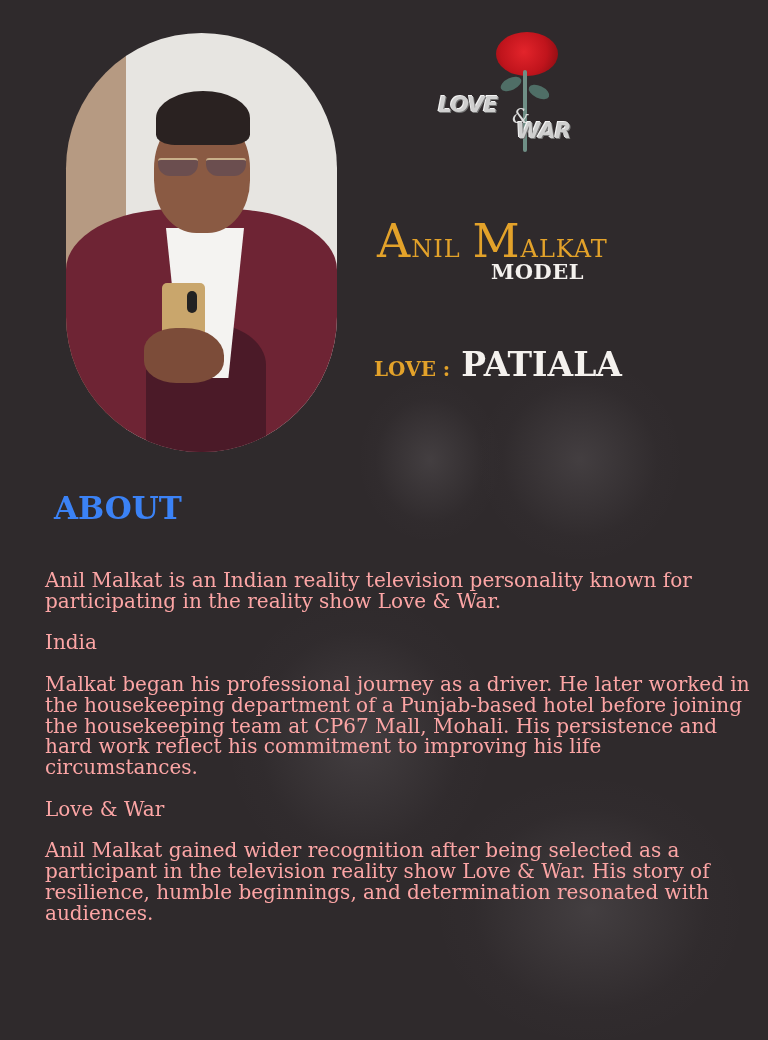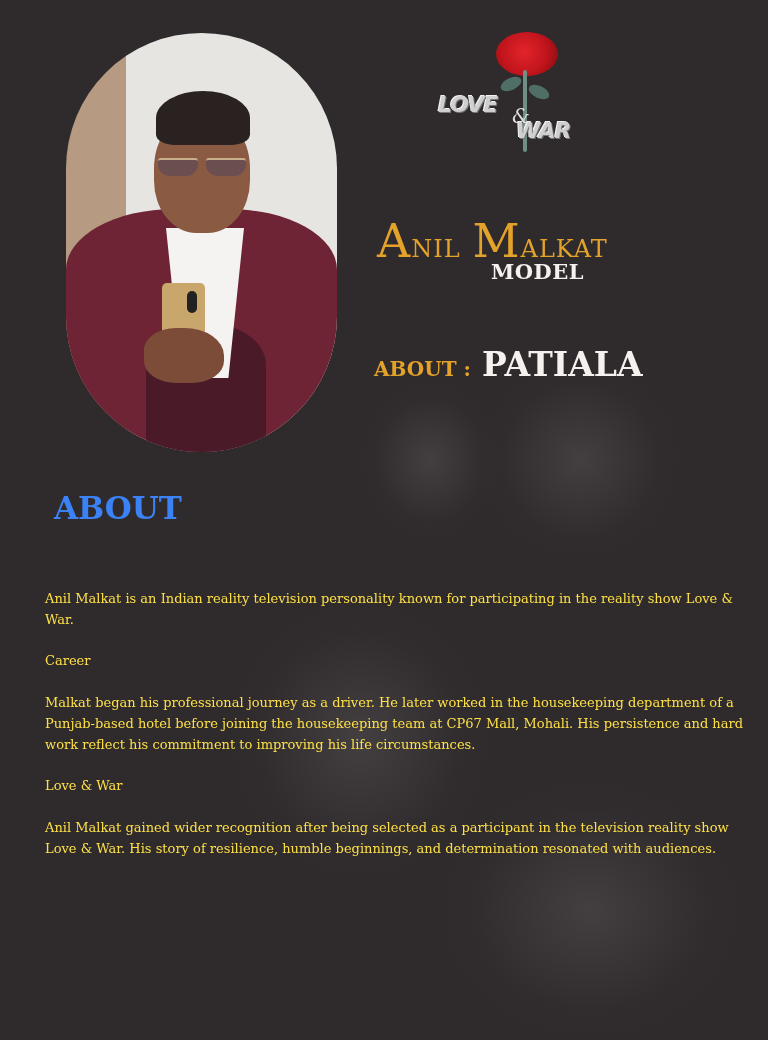--- a/index.html
+++ b/index.html
@@ -76,21 +76,21 @@
     letter-spacing: 1px; white-space: nowrap;
   }
   .name .big { font-size: 46px; }
   .role { position: absolute; left: 491px; top: 259px; font-size: 21px; font-weight: bold; color: #f4f1ee; letter-spacing: 0.5px; }
   .city { position: absolute; left: 374px; top: 345px; white-space: nowrap; }
   .city .label { color: #e3a22a; font-weight: bold; font-size: 20px; }
   .city .value { color: #f4f1ee; font-size: 33px; font-weight: bold; margin-left: 6px; }
 
   .about-title { position: absolute; left: 54px; top: 490px; color: #3b82f6; font-weight: bold; font-size: 31px; }
 
-  .content { position: absolute; left: 45px; top: 589px; width: 712px; font-size: 13px; line-height: 20.8px; color: #fde047; }
+  .content { position: absolute; left: 45px; top: 570px; width: 712px; font-size: 20px; line-height: 20.8px; color: #fca5a5; }
   .content p { margin-bottom: 20.8px; }
 </style>
 </head>
 <body>
 
 <div class="bg-skull" style="left:360px;top:380px;width:140px;height:160px;"></div>
 <div class="bg-skull" style="left:480px;top:360px;width:200px;height:200px;"></div>
 <div class="bg-skull" style="left:230px;top:600px;width:260px;height:280px;"></div>
 <div class="bg-skull" style="left:440px;top:780px;width:300px;height:260px;"></div>
 
@@ -117,25 +117,25 @@
   <span class="amp">&amp;</span>
   <span class="war">WAR</span>
 </div>
 
 <div class="name">
   <span class="big">A</span><span>nil </span><span class="big">M</span><span>alkat</span>
 </div>
 <div class="role">MODEL</div>
 
 <div class="city">
-  <span class="label">ABOUT :</span>
+  <span class="label">LOVE :</span>
   <span class="value">PATIALA</span>
 </div>
 
 <h2 class="about-title">ABOUT</h2>
 
 <div class="content">
   <p>Anil Malkat is an Indian reality television personality known for participating in the reality show Love &amp; War.</p>
-  <p>Career</p>
+  <p>India</p>
   <p>Malkat began his professional journey as a driver. He later worked in the housekeeping department of a Punjab-based hotel before joining the housekeeping team at CP67 Mall, Mohali. His persistence and hard work reflect his commitment to improving his life circumstances.</p>
   <p>Love &amp; War</p>
   <p>Anil Malkat gained wider recognition after being selected as a participant in the television reality show Love &amp; War. His story of resilience, humble beginnings, and determination resonated with audiences.</p>
 </div>
 
 </body></html>

